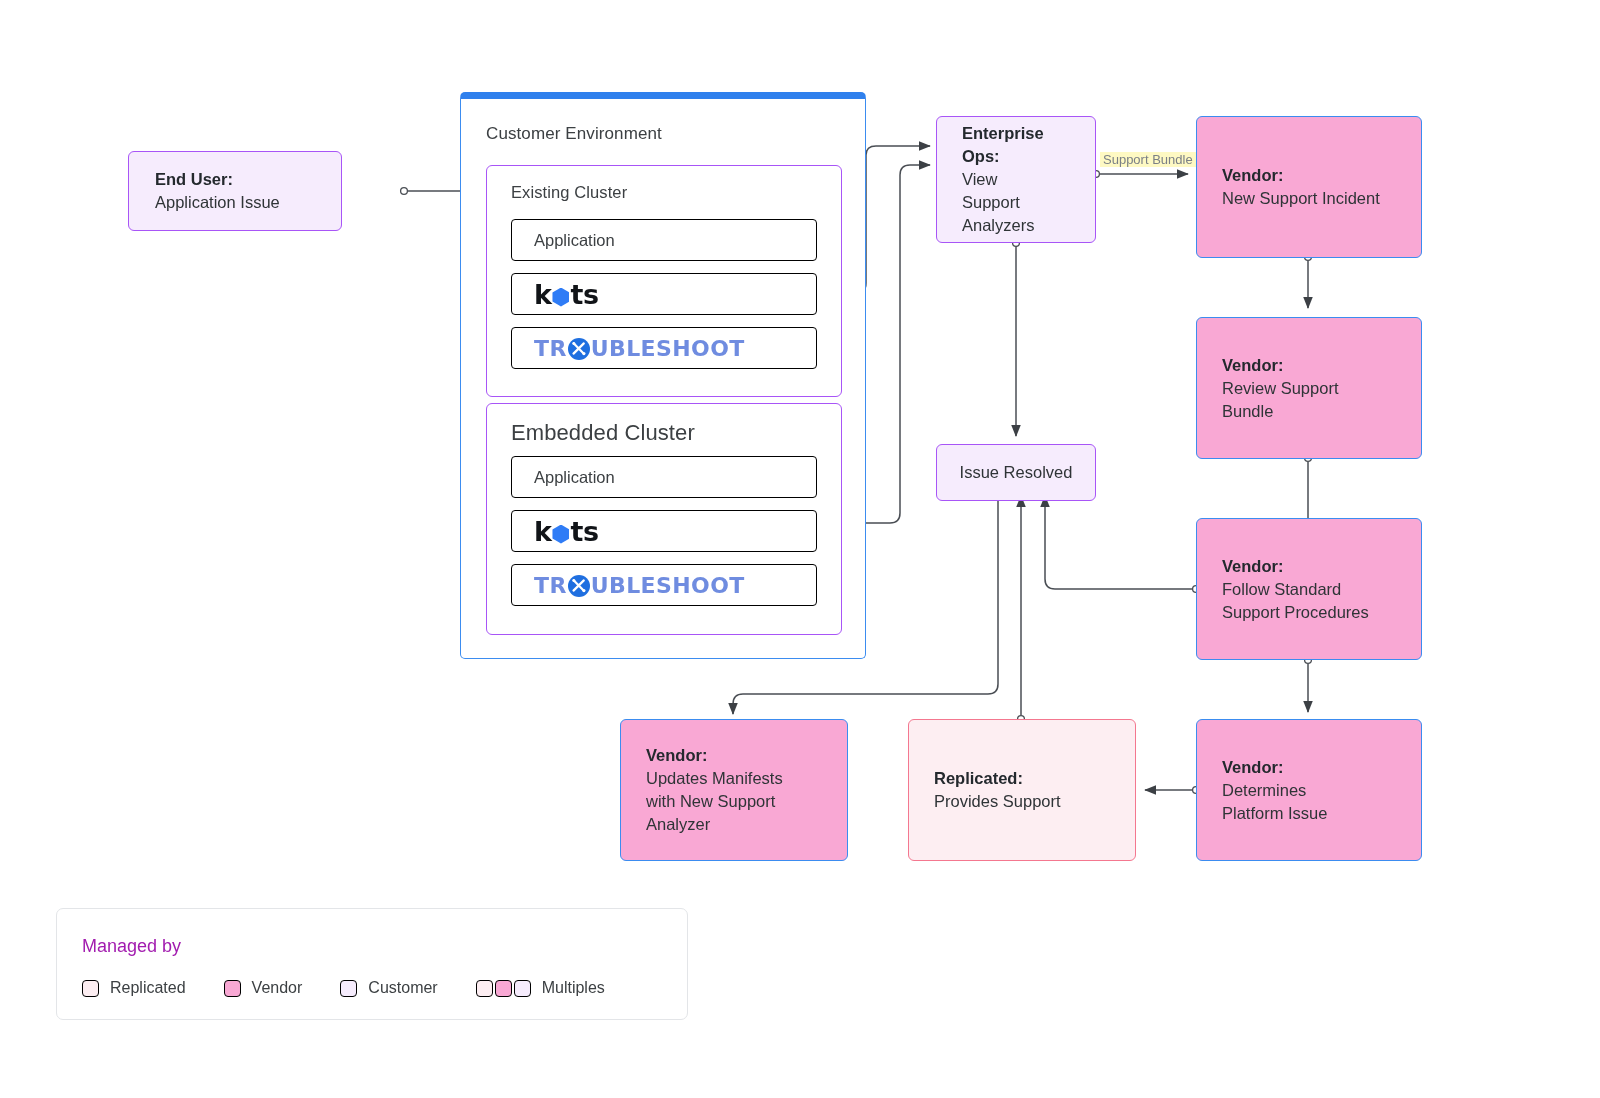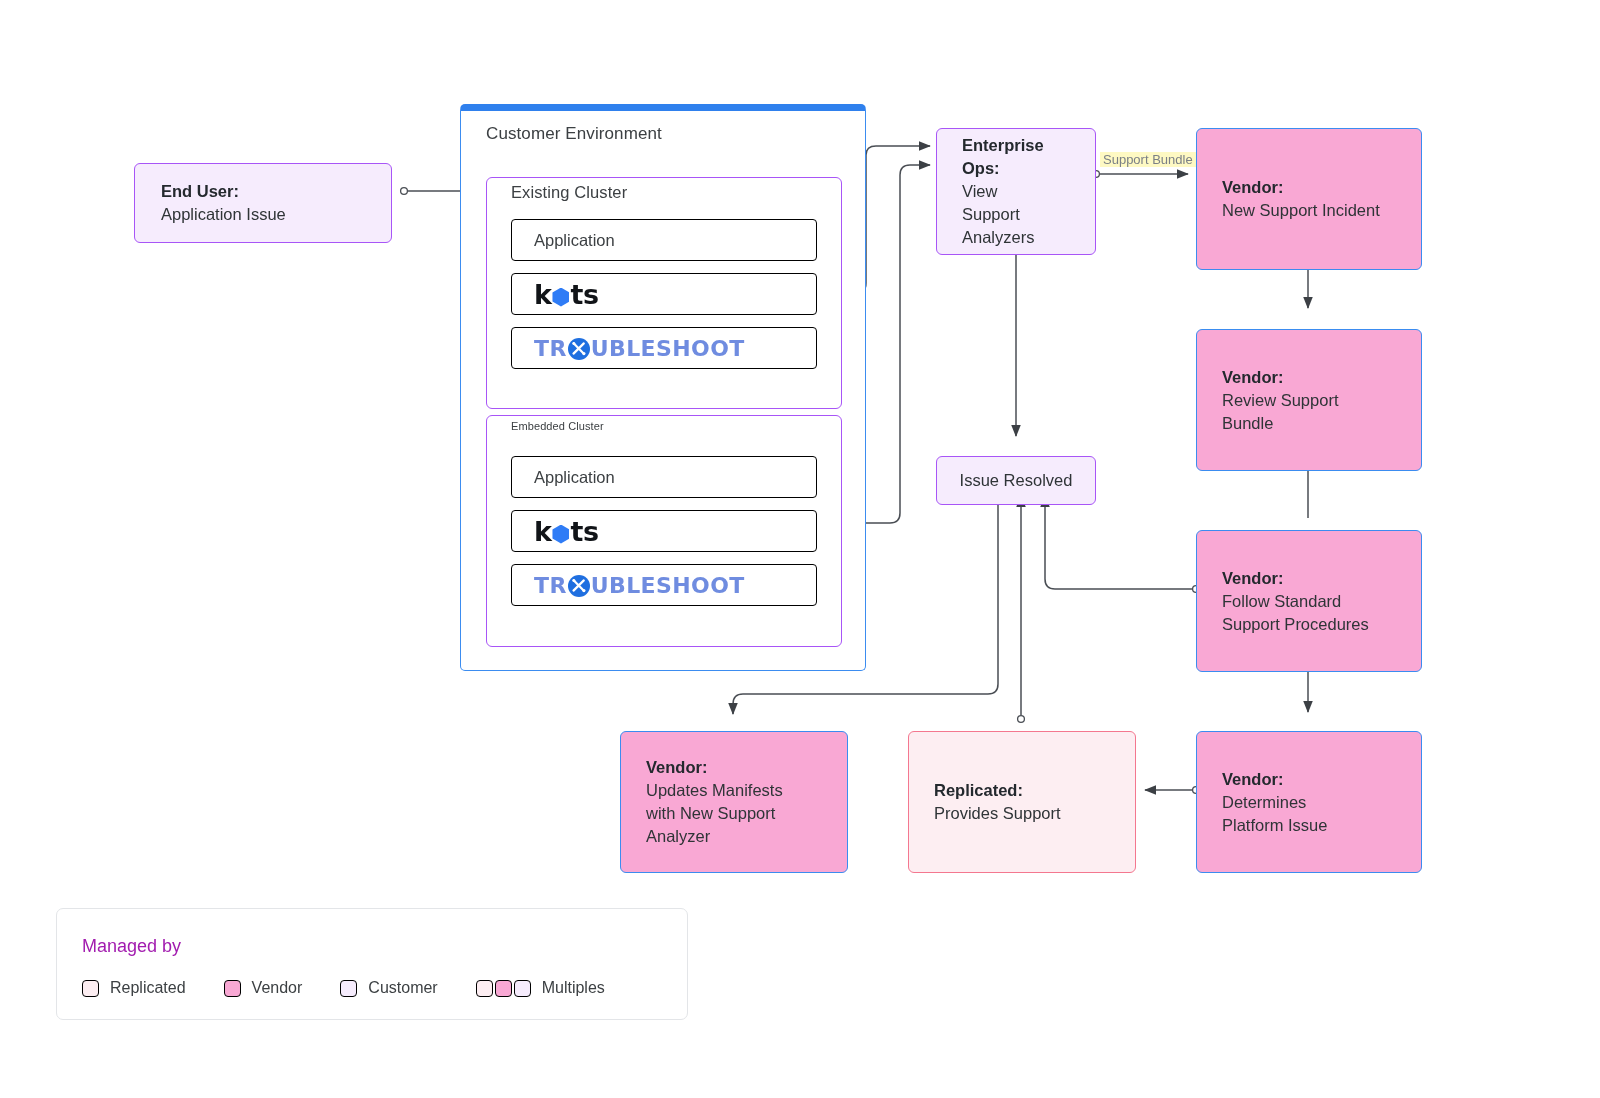--- a/index.html
+++ b/index.html
@@ -5,21 +5,21 @@
   html,body{margin:0;padding:0;background:#ffffff;}
   body{font-family:"Liberation Sans","DejaVu Sans",sans-serif;}
   #canvas{
     position:relative;
     width:1600px;height:1098px;
     background:#ffffff;
     border-radius:26px;
     overflow:hidden;
   }
   #edges{position:absolute;left:0;top:0;width:1600px;height:1098px;pointer-events:none;}
-  .node{position:absolute;box-sizing:border-box;border-radius:6px;border-width:1.6px;border-style:solid;margin-top:12px;}
+  .node{position:absolute;box-sizing:border-box;border-radius:6px;border-width:1.6px;border-style:solid;}
   .node .txt{position:absolute;left:0;top:0;width:100%;height:100%;display:flex;flex-direction:column;justify-content:center;}
   .lbl{font-size:16.5px;line-height:23px;color:#2f3437;white-space:pre-line;}
   .lbl b{font-weight:700;color:#24292e;}
   
   .c-customer{background:#f6ecfd;border-color:#a855f7;}
   .c-vendor{background:#f9a8d4;border-color:#3b8cf0;}
   .c-replicated{background:#fdeef2;border-color:#f4778f;}
   .b-customer{border-color:#a855f7;}
   .b-vendor{border-color:#3b8cf0;}
   .b-replicated{border-color:#f4778f;}
@@ -97,21 +97,21 @@
 
       <circle cx="1021" cy="719" r="3.4" fill="#fff" stroke="#4a4e54" stroke-width="1.3"></circle>
       <path d="M1021 715 L1021 496" marker-end="url(#arrow)"></path>
 
       <circle cx="998" cy="491" r="3.4" fill="#fff" stroke="#4a4e54" stroke-width="1.3"></circle>
       <path d="M998 495 L998 684 Q998 694 988 694 L743 694 Q733 694 733 704 L733 714" marker-end="url(#arrow)"></path>
 
     </g>
   </svg>
 
-  <div class="node c-customer" style="left:134px;top:151px;width:258px;height:80px;">
+  <div class="node c-customer" style="left:128px;top:151px;width:214px;height:80px;">
     <div class="txt" style="padding-left:26px;">
       <div class="lbl"><b>End User:</b></div>
       <div class="lbl">Application Issue</div>
     </div>
   </div>
 
   <div class="node c-env" style="left:460px;top:92px;width:406px;height:567px;">
   </div>
   <div class="grouptitle" style="left:486px;top:124px;">Customer Environment</div>
 
@@ -130,21 +130,21 @@
     <span class="ts">TR<span class="mark">
           <svg width="16" height="16" viewBox="0 0 16 16">
             <path d="M2.6 2.2 L12.6 12.4 M12.8 2.4 L2.5 12.6" stroke="#fff" stroke-width="2.2" stroke-linecap="round"></path>
             <circle cx="2.9" cy="2.6" r="1.5" fill="#fff"></circle>
             <circle cx="12.9" cy="12.6" r="1.6" fill="#fff"></circle>
           </svg>
         </span>UBLESHOOT</span>
   </div>
 
   <div class="node b-customer" style="left:486px;top:403px;width:356px;height:232px;background:#fff;"></div>
-  <div class="grouptitle" style="left:511px;top:420px;font-size:11px;">Embedded Cluster</div>
+  <div class="grouptitle" style="left:511px;top:420px;font-size:22px;">Embedded Cluster</div>
 
   <div class="comp b-vendor" style="left:511px;top:456px;width:306px;height:42px;">
     <span class="ctext">Application</span>
   </div>
 
   <div class="comp b-replicated" style="left:511px;top:510px;width:306px;height:42px;">
     <span class="kots">k<span class="hex"></span>ts</span>
   </div>
 
   <div class="comp b-replicated" style="left:511px;top:564px;width:306px;height:42px;">
@@ -162,21 +162,21 @@
       <div class="lbl"><b>Enterprise
 Ops:</b></div>
       <div class="lbl">View
 Support
 Analyzers</div>
     </div>
   </div>
 
   <div class="edgelabel" style="left:1100px;top:152px;">Support Bundle</div>
 
-  <div class="node c-customer" style="left:936px;top:444px;width:160px;height:49px;">
+  <div class="node c-customer" style="left:936px;top:444px;width:160px;height:57px;">
     <div class="txt" style="align-items:center;">
       <div class="lbl">Issue Resolved</div>
     </div>
   </div>
 
   <div class="node c-vendor" style="left:1196px;top:116px;width:226px;height:142px;">
     <div class="txt" style="padding-left:25px;">
       <div class="lbl"><b>Vendor:</b></div>
       <div class="lbl">New Support Incident</div>
     </div>

